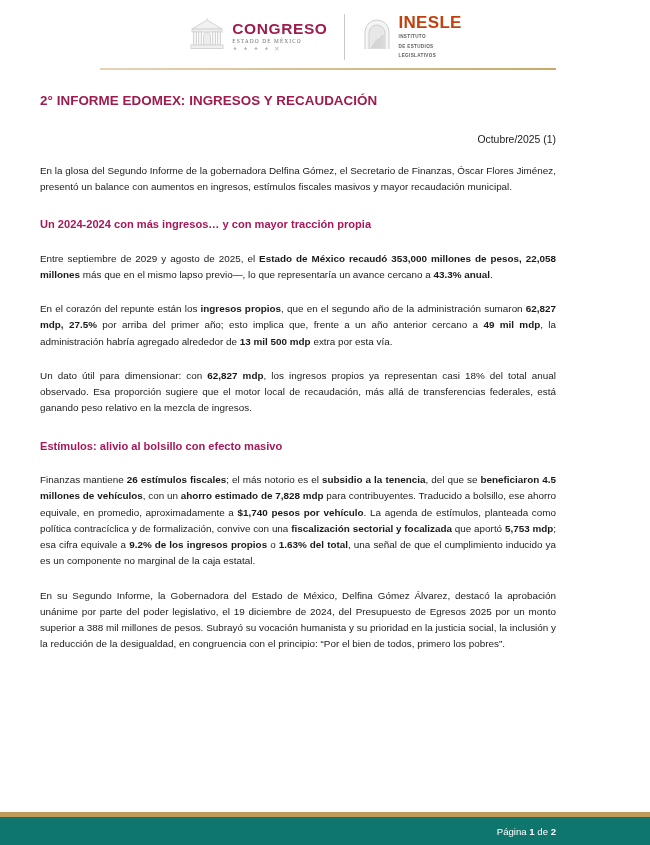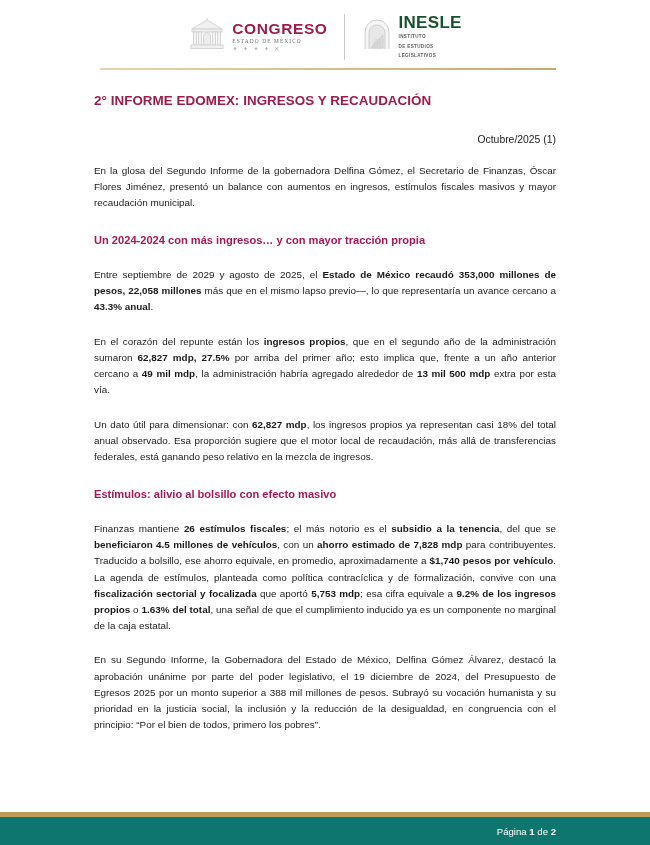--- a/index.html
+++ b/index.html
@@ -64,21 +64,21 @@
     color: #b6b6b6;
     letter-spacing: 1.6px;
     margin-top: 2px;
   }
   .inesle-text { line-height: 1; }
   .inesle-word {
     font-family: "Liberation Sans", sans-serif;
     font-weight: bold;
     font-size: 17px;
     letter-spacing: 0.3px;
-    color: #14532d;
+    color: #c2410c;
   }
   .inesle-sub {
     font-family: "Liberation Sans", sans-serif;
     font-weight: bold;
     font-size: 4.6px;
     letter-spacing: 0.35px;
     color: #5d5d5d;
     margin-top: 3px;
     line-height: 1.45;
     text-transform: uppercase;
@@ -88,21 +88,21 @@
     position: absolute;
     left: 100px;
     right: 94px;
     top: 68px;
     height: 1.6px;
     background: linear-gradient(to right, #e4d3b4, #c9a96a);
   }
 
   
   .content {
-    padding: 18px 94px 0 94px;
+    padding: 18px 94px 0 40px;
   }
   .doc-title {
     color: #9e1b4e;
     font-size: 13.4px;
     font-weight: bold;
     line-height: 1.62;
     margin: 0 0 0 0;
     letter-spacing: 0.05px;
   }
   .doc-date {

